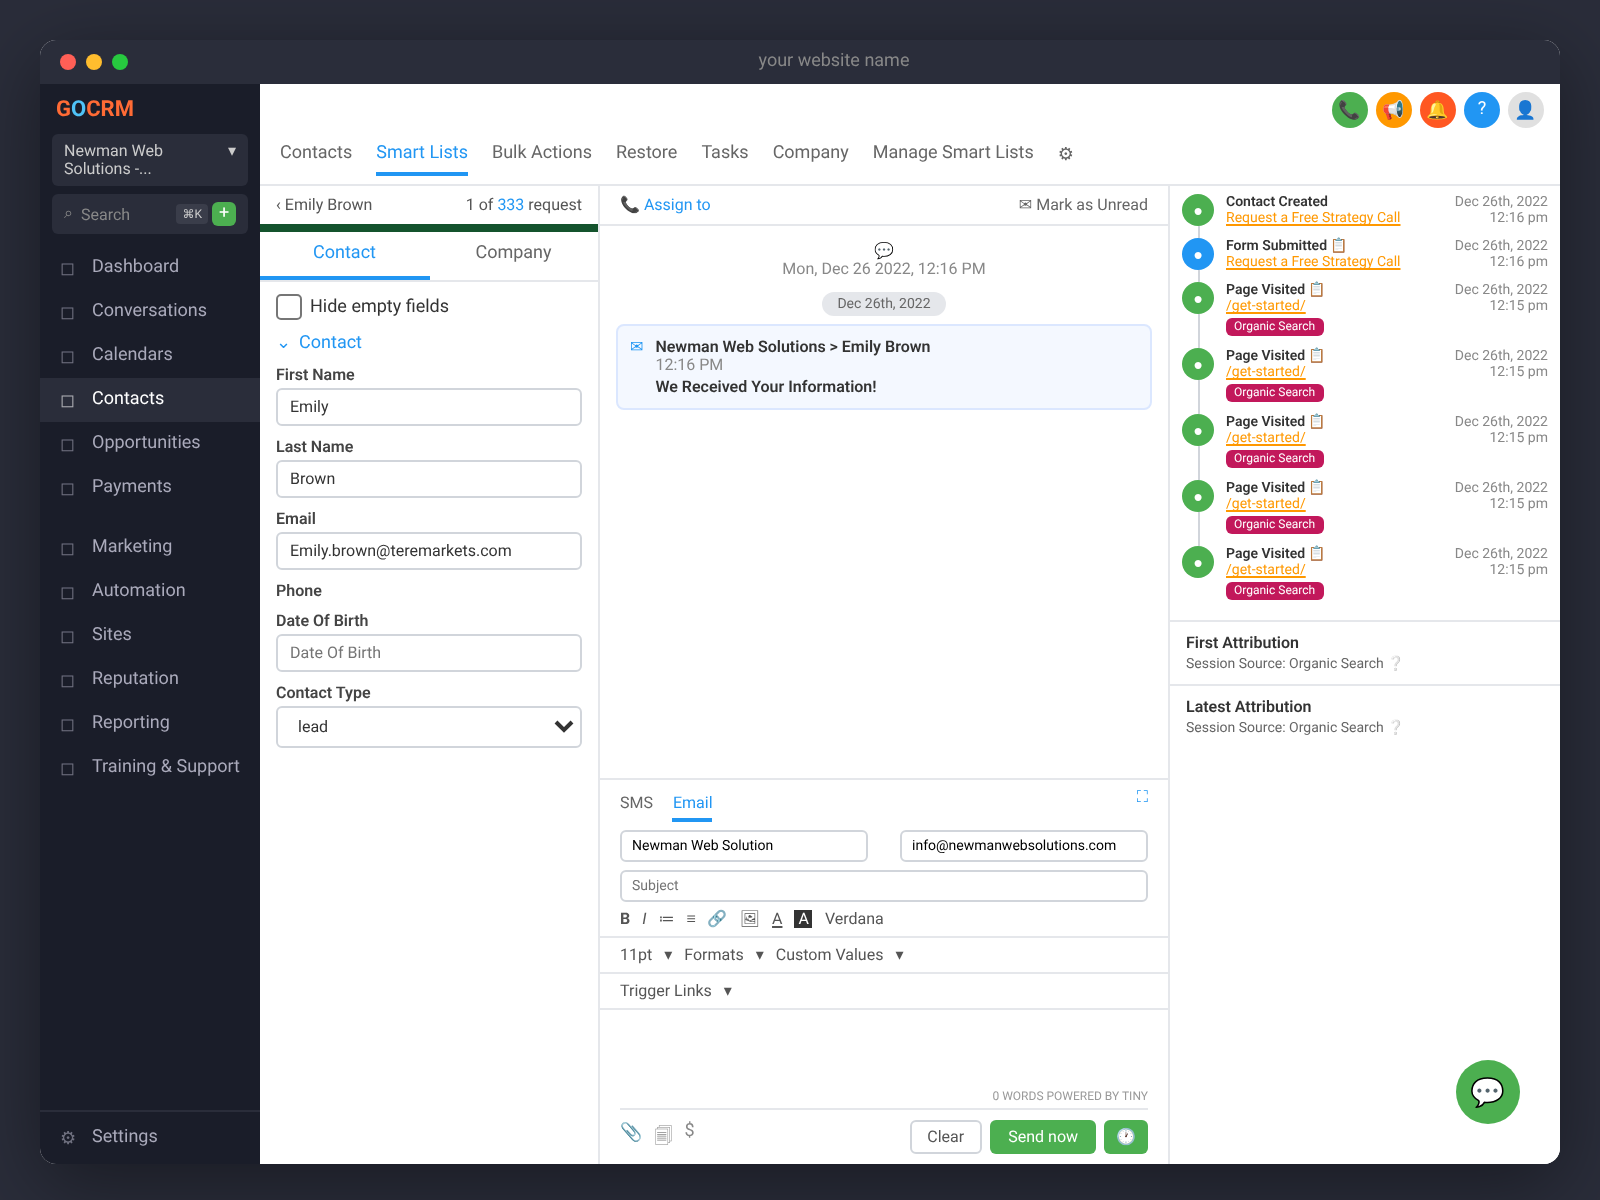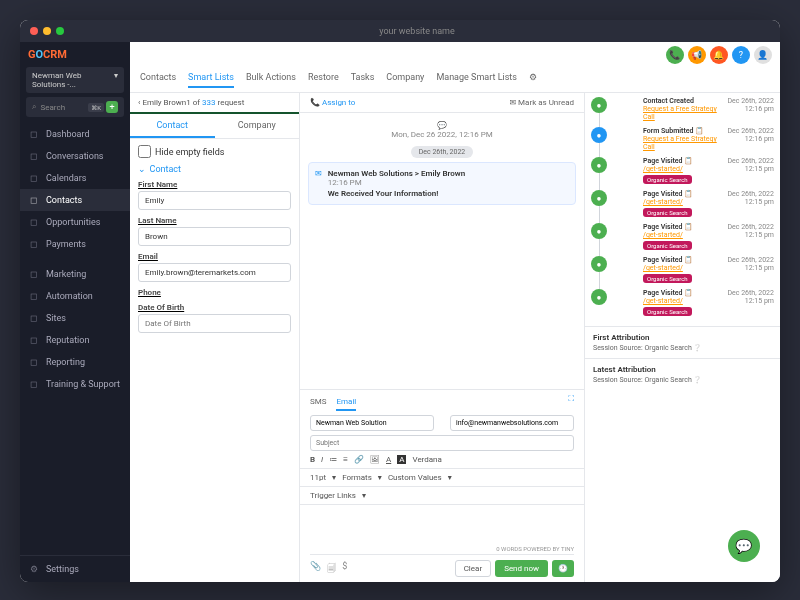--- a/index.html
+++ b/index.html
@@ -26,29 +26,29 @@
 .topbar { display: flex; justify-content: flex-end; padding: 4px 8px; gap: 4px; }
 .topicon { width: 18px; height: 18px; border-radius: 50%; display: flex; align-items: center; justify-content: center; font-size: 9px; color: #fff; }
 .tabs { display: flex; gap: 12px; padding: 0 10px 4px; border-bottom: 1px solid #e5e7eb; font-size: 9px; }
 .tab { padding: 4px 0; color: #666; cursor: pointer; }
 .tab.active { color: #2196f3; border-bottom: 2px solid #2196f3; }
 .content { flex: 1; display: flex; overflow: hidden; }
 .col { border-right: 1px solid #e5e7eb; overflow-y: auto; }
 .col1 { width: 170px; }
 .col2 { flex: 1; min-width: 0; }
 .col3 { width: 195px; }
-.recordhead { display: flex; justify-content: flex-start; padding: 5px 8px; border-bottom: 2px solid #14532d; font-size: 8px; color: #555; }
+.recordhead { display: flex; justify-content: space-between; padding: 5px 8px; border-bottom: 4px solid #14532d; font-size: 8px; color: #555; }
 .recordhead a { color: #2196f3; }
 .subtabs { display: flex; border-bottom: 1px solid #e5e7eb; font-size: 9px; }
 .subtab { flex: 1; text-align: center; padding: 6px 0; color: #666; cursor: pointer; }
 .subtab.active { color: #2196f3; border-bottom: 2px solid #2196f3; }
 .form { padding: 6px 8px; }
 .checklabel { display: flex; align-items: center; gap: 4px; font-size: 9px; color: #333; margin-bottom: 6px; }
 .sectionhead { color: #2196f3; font-size: 9px; margin-bottom: 6px; display: flex; align-items: center; gap: 4px; }
-.field { margin-bottom: 6px; text-decoration: underline; }
+.field { margin-bottom: 6px; }
 .flabel { font-size: 8px; color: #444; font-weight: 600; margin-bottom: 2px; }
 .finput { width: 100%; padding: 4px 6px; border: 1px solid #d1d5db; border-radius: 3px; font-size: 8px; color: #333; background: #fff; }
 .finput.placeholder { color: #aaa; }
 .conv-top { display: flex; justify-content: space-between; padding: 5px 10px; border-bottom: 1px solid #e5e7eb; font-size: 8px; color: #666; }
 .conv-top .assign { color: #2196f3; }
 .convbody { padding: 8px; flex: 1; overflow: auto; font-size: 8px; }
 .convcenter { text-align: center; color: #888; margin-bottom: 8px; }
 .convcenter .ico { color: #26a69a; }
 .datepill { text-align: center; margin: 6px 0; }
 .datepill span { background: #e5e7eb; padding: 2px 8px; border-radius: 8px; font-size: 7px; color: #666; }
@@ -73,21 +73,21 @@
 .btn.sendopt { background: #4caf50; color: #fff; padding: 3px 5px; }
 .acttabs { display: flex; border-bottom: 1px solid #e5e7eb; font-size: 8px; }
 .acttab { flex: 1; text-align: center; padding: 5px 2px; color: #666; cursor: pointer; }
 .acttab.active { color: #2196f3; border-bottom: 2px solid #2196f3; }
 .actlist { padding: 4px 6px; }
 .actitem { display: flex; gap: 6px; margin-bottom: 6px; font-size: 7px; position: relative; }
 .actitem:before { content: ''; position: absolute; left: 8px; top: 16px; bottom: -6px; width: 1px; background: #d1d5db; }
 .actitem:last-child:before { display: none; }
 .acticon { width: 16px; height: 16px; border-radius: 50%; display: flex; align-items: center; justify-content: center; color: #fff; font-size: 8px; flex-shrink: 0; z-index: 1; }
 .acticon.g { background: #4caf50; } .acticon.b { background: #2196f3; }
-.actbody { flex: 1; min-width: 0; margin-left: 30px; }
+.actbody { flex: 1; min-width: 0; }
 .acttitle { font-weight: 600; color: #333; }
 .actlink { color: #ff9800; text-decoration: underline; }
 .badge { display: inline-block; background: #c2185b; color: #fff; padding: 1px 4px; border-radius: 3px; font-size: 6px; margin-top: 2px; }
 .actdate { text-align: right; color: #888; font-size: 7px; white-space: nowrap; }
 .attr { padding: 6px 8px; border-top: 1px solid #e5e7eb; font-size: 8px; }
 .attr .atitle { font-weight: 600; color: #333; margin-bottom: 2px; }
 .attr .asrc { color: #666; font-size: 7px; }
 .col2inner { display: flex; flex-direction: column; height: 100%; }
 .fab { position: absolute; right: 20px; bottom: 20px; width: 32px; height: 32px; border-radius: 50%; background: #4caf50; color: #fff; display: flex; align-items: center; justify-content: center; font-size: 14px; }
 .kbd { background: #3a3d4a; padding: 1px 3px; border-radius: 2px; font-size: 6px; color: #ccc; }
@@ -212,20 +212,21 @@
               </label>
             <div class="sectionhead">
                 <span>⌄</span> 
                 <span>Contact</span>
               </div>
             <div class="field"><div class="flabel">First Name</div><input class="finput" value="Emily" style=""></div>
             <div class="field"><div class="flabel">Last Name</div><input class="finput" value="Brown" style=""></div>
             <div class="field"><div class="flabel">Email</div><input class="finput" value="Emily.brown@teremarkets.com" style=""></div>
             <div class="field"><div class="flabel">Phone</div></div>
             <div class="field"><div class="flabel">Date Of Birth</div><input class="finput placeholder" placeholder="Date Of Birth" style=""></div>
+            <div class="field"><div class="flabel">Contact Type</div><select class="finput"><option>lead</option></select></div>
           </div>
         </div>
 
         <div class="col col2">
             <div class="col2inner">
           <div class="conv-top">
             <span><span style="color:#4caf50">📞</span> <span class="assign">Assign to</span></span>
             <span>✉ <span>Mark as Unread</span></span>
           </div>
           <div class="convbody">

